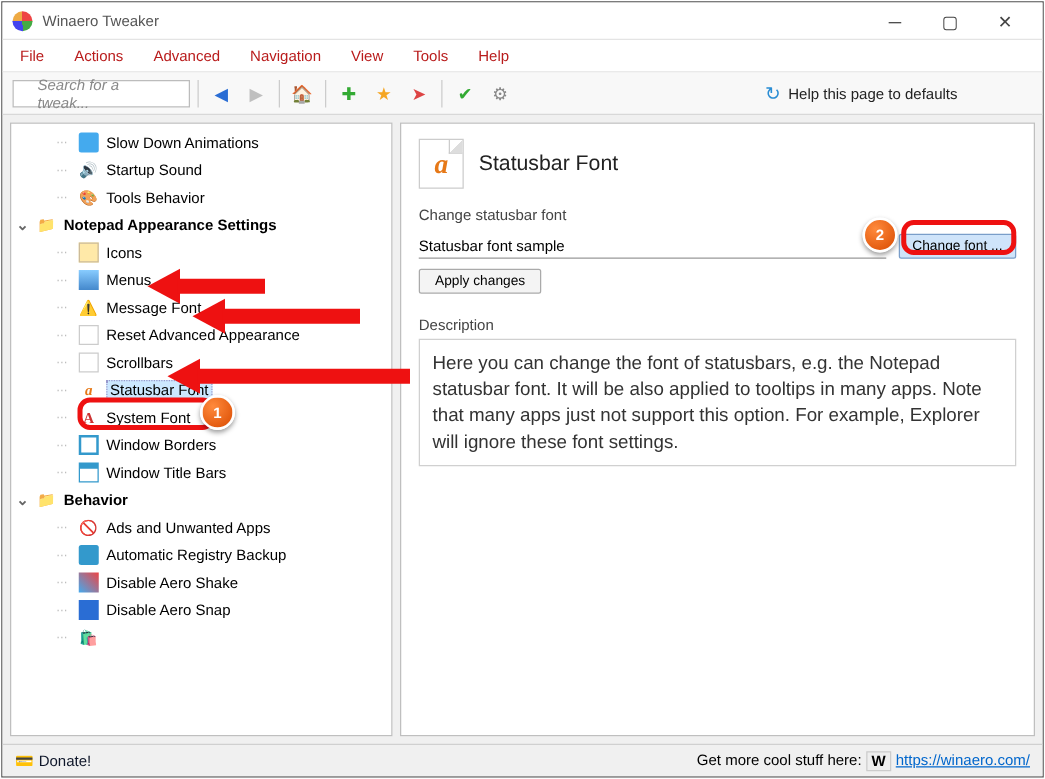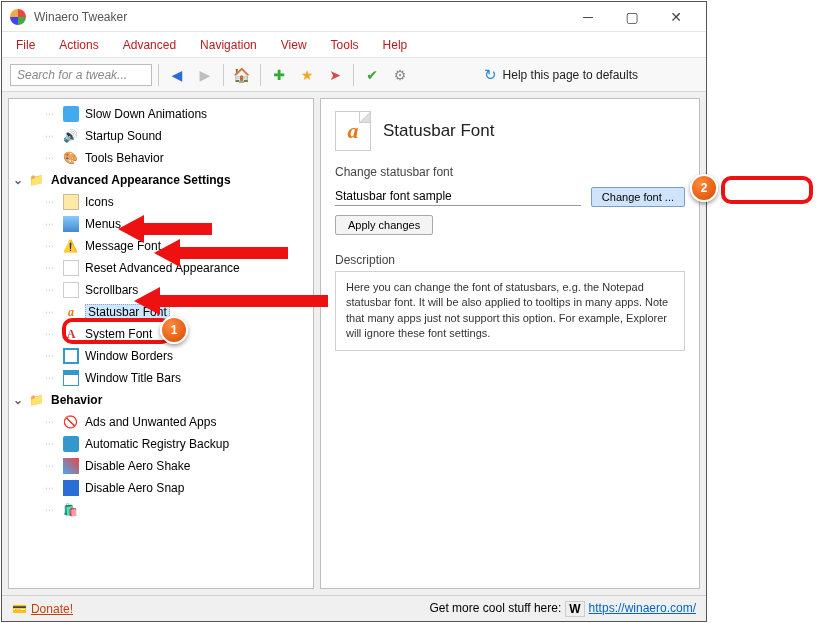--- a/index.html
+++ b/index.html
@@ -1,53 +1,53 @@
 <!DOCTYPE html>
 <html><head>
 <meta charset="utf-8">
 <style>
 * { box-sizing: border-box; margin: 0; padding: 0; font-family: "Segoe UI", Tahoma, sans-serif; font-size: 12px; }
 body { background: #fff; width: 836px; height: 623px; overflow: hidden; position: relative; }
-.window { border: 1px solid #555; width: 706px; height: 621px; margin: 1px; background: #f0f0f0; display: flex; flex-direction: column; position: relative; }
+.window { border: 1px solid #555; width: 834px; height: 621px; margin: 1px; background: #f0f0f0; display: flex; flex-direction: column; position: relative; }
 .titlebar { height: 30px; background: #fff; display: flex; align-items: center; padding: 0 8px; border-bottom: 1px solid #e4e4e4; }
 .titlebar .app-icon { width: 16px; height: 16px; border-radius: 50%; background: conic-gradient(#e44 0 90deg,#4a4 0 180deg,#44e 0 270deg,#ea4 0 360deg); margin-right: 8px; }
 .titlebar .title { color: #555; }
 .win-btns { margin-left: auto; display: flex; gap: 0; }
 .win-btn { width: 44px; height: 28px; display: flex; align-items: center; justify-content: center; color: #444; font-size: 14px; }
 .menubar { height: 26px; background: #fff; display: flex; align-items: center; padding: 0 4px; gap: 4px; border-bottom: 1px solid #e4e4e4; }
 .menu-item { padding: 4px 10px; color: #b91c1c; }
 .toolbar { height: 34px; background: #f8f8f8; display: flex; align-items: center; padding: 4px 8px; gap: 4px; border-bottom: 1px solid #d8d8d8; }
-.search-box { width: 142px; height: 22px; border: 1px solid #bcbcbc; background: #fff; padding: 0 6px; color: #888; font-style: italic; display: flex; align-items: center; }
+.search-box { width: 142px; height: 22px; border: 1px solid #bcbcbc; background: #fff; padding: 0 19px; color: #888; font-style: italic; display: flex; align-items: center; }
 .toolbar-sep { width: 1px; height: 22px; background: #ccc; margin: 0 2px; }
 .tb-btn { width: 24px; height: 24px; display: flex; align-items: center; justify-content: center; border: 1px solid transparent; border-radius: 3px; font-size: 14px; }
 .tb-btn.disabled { opacity: 0.5; }
 .reset-link { margin-left: auto; margin-right: 60px; display: flex; align-items: center; gap: 6px; color: #222; }
 .body { flex: 1; display: flex; padding: 6px; gap: 6px; background: #f0f0f0; min-height: 0; }
 .sidebar { width: 306px; border: 1px solid #bfbfbf; background: #fff; overflow-y: auto; overflow-x: hidden; padding: 4px 0; position: relative; }
 .tree-group { display: flex; align-items: center; padding: 3px 4px 3px 18px; gap: 6px; font-weight: bold; }
 .tree-group .expander { width: 10px; color: #666; margin-left: -14px; }
 .tree-item { display: flex; align-items: center; padding: 3px 4px 3px 54px; gap: 6px; position: relative; }
 .tree-item.selected { }
 .tree-item.selected .label { background: #cce8ff; border: 1px dotted #99c; padding: 0 2px; }
 .tree-item .dots { position: absolute; left: 36px; color: #bbb; font-size: 9px; letter-spacing: -1px; }
 .icon-sm { width: 16px; height: 16px; display: inline-flex; align-items: center; justify-content: center; font-size: 12px; flex-shrink: 0; }
 .main { flex: 1; border: 1px solid #bfbfbf; background: #fff; padding: 12px 14px; display: flex; flex-direction: column; gap: 8px; position: relative; }
 .main-header { display: flex; align-items: center; gap: 12px; margin-bottom: 6px; }
 .big-icon { width: 36px; height: 40px; border: 1px solid #ccc; background: #fff; display: flex; align-items: center; justify-content: center; font-family: Georgia, serif; font-style: italic; font-weight: bold; font-size: 22px; color: #e67817; position: relative; }
 .big-icon::before { content: ""; position: absolute; top: 0; right: 0; width: 10px; height: 10px; background: linear-gradient(135deg, #fff 50%, #ddd 50%); border-left: 1px solid #ccc; border-bottom: 1px solid #ccc; }
 .main-title { font-size: 17px; color: #222; }
 .sub-label { color: #444; font-size: 12px; }
-.sample-row { display: flex; align-items: flex-start; gap: 10px; }
+.sample-row { display: flex; align-items: center; gap: 10px; }
 .sample-text { flex: 1; border-bottom: 1px solid #999; padding: 2px 0; background: #fff; }
 .change-btn { padding: 3px 10px; border: 1px solid #7a9ec9; background: #cfe4fa; border-radius: 2px; font-size: 11px; }
 .apply-btn { padding: 3px 12px; border: 1px solid #aaa; background: #f4f4f4; border-radius: 2px; width: fit-content; font-size: 11px; }
 .desc-section { margin-top: 10px; }
-.desc-box { border: 1px solid #d0d0d0; background: #fff; padding: 8px 10px; color: #333; font-size: 11px; line-height: 1.4; margin-top: 4px; }
+.desc-box { border: 1px solid #d0d0d0; background: #fff; padding: 8px 10px; color: #333; font-size: 15px; line-height: 1.4; margin-top: 4px; }
 .statusbar { height: 26px; background: #f0f0f0; border-top: 1px solid #d0d0d0; display: flex; align-items: center; padding: 0 10px; font-size: 11px; }
-.statusbar .donate { color: #c2410c; text-decoration: underline; }
+.statusbar .donate { color: #0f172a; }
 .statusbar .right { margin-left: auto; display: flex; align-items: flex-start; gap: 4px; }
 .statusbar .right a { color: #0066cc; text-decoration: underline; }
 
 .arrow { position: absolute; pointer-events: none; }
 .arrow-shaft { position: absolute; background: #e11; height: 12px; }
 .arrow-head { position: absolute; width: 0; height: 0; border-top: 14px solid transparent; border-bottom: 14px solid transparent; border-right: 26px solid #e11; }
 .callout-circle { position: absolute; width: 28px; height: 28px; border-radius: 50%; background: radial-gradient(circle at 35% 30%, #ff8a3c, #d94a00); border: 2px solid #fff; box-shadow: 0 2px 4px rgba(0,0,0,.4); color: #fff; font-weight: bold; font-size: 15px; display: flex; align-items: center; justify-content: center; pointer-events: none; }
 .callout-box { position: absolute; border: 4px solid #e11; border-radius: 10px; pointer-events: none; }
 .sidebar::-webkit-scrollbar { width: 16px; }
 .sidebar::-webkit-scrollbar-track { background: #f0f0f0; }
@@ -114,21 +114,21 @@
         </div>
       <div class="tree-item">
           <span class="dots">⋯</span>
           <span class="icon-sm">🎨</span>
           <span class="label">Tools Behavior</span>
         </div>
 
       <div class="tree-group">
         <span class="expander">⌄</span>
         <span class="icon-sm">📁</span>
-        <span>Advanced Appearance Settings</span>
+        <span>Notepad Appearance Settings</span>
       </div>
       <div class="tree-item">
           <span class="dots">⋯</span>
           <span class="icon-sm" style="background:#ffe9a8;border:1px solid #cb9"></span>
           <span class="label">Icons</span>
         </div>
       <div class="tree-item">
           <span class="dots">⋯</span>
           <span class="icon-sm" style="background:linear-gradient(#8cf,#48c)"></span>
           <span class="label">Menus</span>

